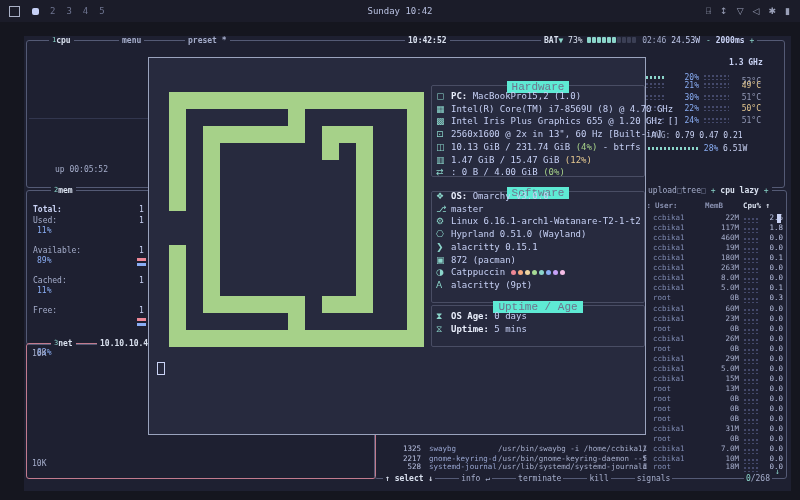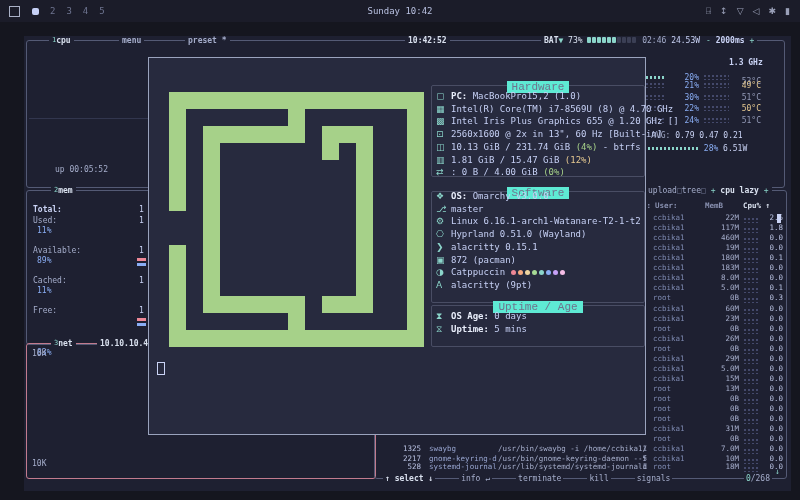--- a/index.html
+++ b/index.html
@@ -244,21 +244,21 @@
             <span class="p-mem">180M</span>
             <span class="p-dots"><span class="dots" style="width:16px;"></span></span>
             <span class="p-cpu">0.1</span>
           </div>
           <div class="prow" style="top: 50.3px;">
             <span class="p-pid"></span>
             <span class="p-prog"></span>
             <span class="p-cmd"></span>
             <span class="p-th"></span>
             <span class="p-user">ccbika1</span>
-            <span class="p-mem">183M</span>
+            <span class="p-mem">263M</span>
             <span class="p-dots"><span class="dots" style="width:16px;"></span></span>
             <span class="p-cpu">0.0</span>
           </div>
           <div class="prow" style="top: 60.36px;">
             <span class="p-pid"></span>
             <span class="p-prog"></span>
             <span class="p-cmd"></span>
             <span class="p-th"></span>
             <span class="p-user">ccbika1</span>
             <span class="p-mem">8.0M</span>
@@ -701,21 +701,21 @@
 
     <div class="ffbox" style="top:27px;height:90px;">
       <div class="ffhead"><span>Hardware</span></div>
     </div>
     <div class="fflines" id="hw-lines" style="top:32px;">
         <div class="ffline"><span class="icon">▢</span><span class="lbl">PC:</span> <span>MacBookPro15,2 (1.0)</span></div>
         <div class="ffline"><span class="icon">▦</span><span>Intel(R) Core(TM) i7-8569U (8) @ 4.70 GHz</span></div>
         <div class="ffline"><span class="icon">▩</span><span>Intel Iris Plus Graphics 655 @ 1.20 GHz []</span></div>
         <div class="ffline"><span class="icon">⊡</span><span>2560x1600 @ 2x in 13", 60 Hz [Built-in]</span></div>
         <div class="ffline"><span class="icon">◫</span><span>10.13 GiB / 231.74 GiB </span><span class="green">(4%)</span><span> - btrfs</span></div>
-        <div class="ffline"><span class="icon">▥</span><span>1.81 GiB / 15.47 GiB </span><span class="yellow">(12%)</span></div>
+        <div class="ffline"><span class="icon">▥</span><span>1.47 GiB / 15.47 GiB </span><span class="yellow">(12%)</span></div>
         <div class="ffline"><span class="icon">⇄</span><span>: 0 B / 4.00 GiB </span><span class="green">(0%)</span></div>
       </div>
 
     <div class="ffbox" style="top:133px;height:110px;">
       <div class="ffhead"><span>Software</span></div>
     </div>
     <div class="fflines" id="sw-lines" style="top:132px;">
         <div class="ffline"><span class="icon">❖</span><span class="lbl">OS:</span> <span>Omarchy v3.0.0</span></div>
         <div class="ffline"><span class="icon">⎇</span><span>master</span></div>
         <div class="ffline"><span class="icon">⚙</span><span>Linux 6.16.1-arch1-Watanare-T2-1-t2</span></div>

